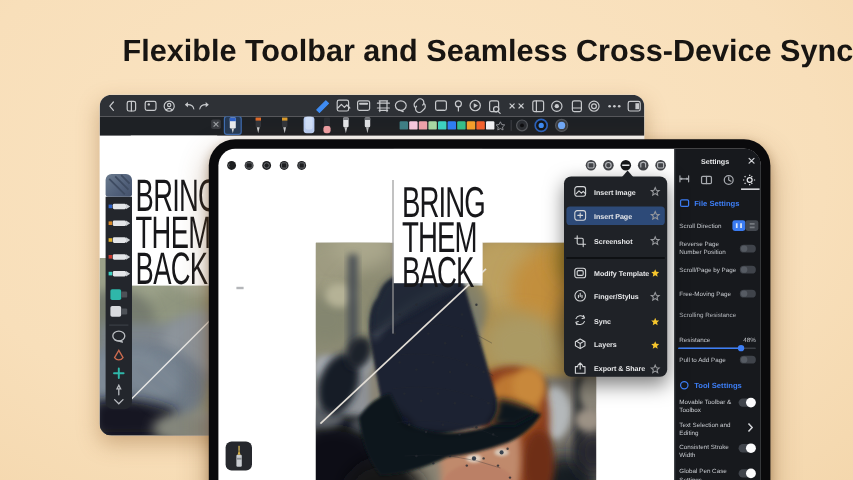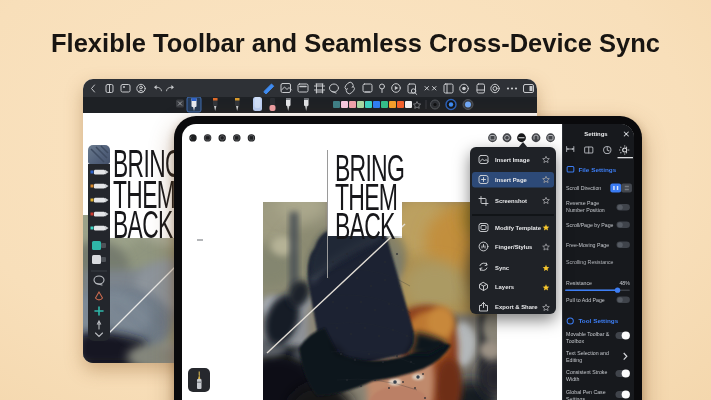--- a/index.html
+++ b/index.html
@@ -1,21 +1,21 @@
 <!DOCTYPE html>
 <html><head>
 <meta charset="utf-8">
 <style>
   * { margin:0; padding:0; box-sizing:border-box; }
   html,body { width:711px; height:400px; overflow:hidden; }
   body { font-family:"Liberation Sans", sans-serif; position:relative;
          background: radial-gradient(115% 135% at 45% 35%, #fbe5c4 0%, #f8dfba 45%, #f2d3a6 80%, #eecd9b 100%); }
   .abs { position:absolute; }
 
-  h1 { position:absolute; top:29px; left:0; width:711px; text-align:center;
+  h1 { position:absolute; top:29px; left:0; width:711px; text-align:right;
        font-size:25.5px; font-weight:bold; color:#181512; letter-spacing:0px; }
 
   
   #back { position:absolute; left:83px; top:79px; width:454px; height:284px;
           border-radius:10px; background:#ffffff; overflow:hidden;
           box-shadow: 0 7px 18px rgba(140,90,40,.38); }
   #tb1 { position:absolute; left:0; top:0; width:454px; height:18px; background:#2e3136; }
   #tb2 { position:absolute; left:0; top:18px; width:454px; height:16px; background:#1e2125; }
 
   

